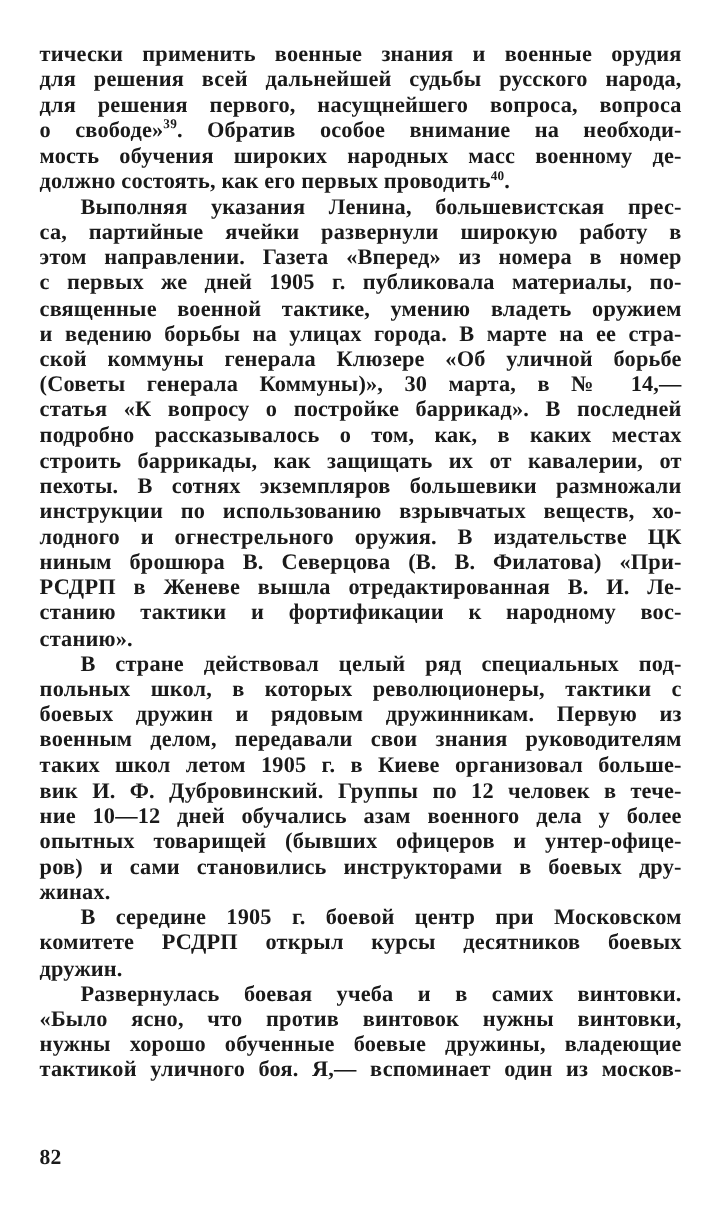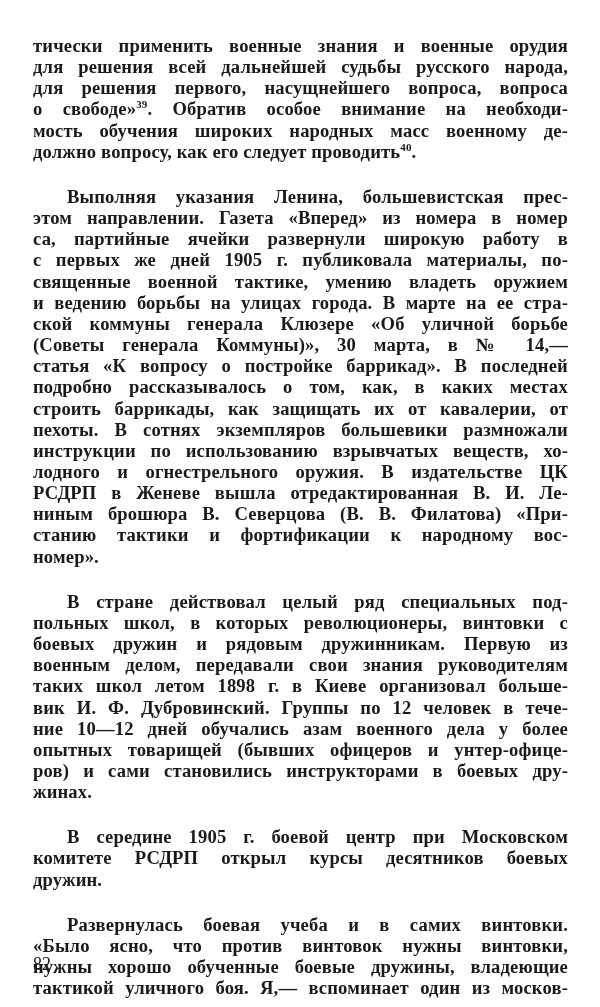--- a/index.html
+++ b/index.html
@@ -31,78 +31,77 @@
     white-space: nowrap;
     text-align: justify;
     text-align-last: justify;
     overflow: visible;
   }
   .line.last {
     text-align-last: left;
   }
   .line.indent {
     padding-left: 34px;
-    margin-top: 24px;
   }
   sup {
     font-size: 11px;
     line-height: 0;
     vertical-align: 7px;
   }
   .folio {
     position: absolute;
     left: 33px;
     top: 954px;
     font-family: "Liberation Serif", "DejaVu Serif", serif;
     font-size: 18px;
-    font-weight: normal;
+    font-weight: bold;
     color: #1a1a1a;
   }
 </style>
 </head>
 <body>
 
 <div class="page">
 
   <div>
     <span class="line">тически применить военные знания и военные орудия</span>
     <span class="line">для решения всей дальнейшей судьбы русского народа,</span>
     <span class="line">для решения первого, насущнейшего вопроса, вопроса</span>
     <span class="line"><span>о свободе»</span><sup>39</sup><span>. Обратив особое внимание на необходи-</span></span>
     <span class="line">мость обучения широких народных масс военному де-</span>
-    <span class="line last"><span>должно вопросу, как его следует проводить</span><sup>40</sup><span>.</span></span>
+    <span class="line last"><span>должно состоять, как его первых проводить</span><sup>40</sup><span>.</span></span>
   </div>
 
   <div>
     <span class="line indent">Выполняя указания Ленина, большевистская прес-</span>
+    <span class="line">са, партийные ячейки развернули широкую работу в</span>
     <span class="line">этом направлении. Газета «Вперед» из номера в номер</span>
-    <span class="line">са, партийные ячейки развернули широкую работу в</span>
     <span class="line">с первых же дней 1905 г. публиковала материалы, по-</span>
     <span class="line">священные военной тактике, умению владеть оружием</span>
     <span class="line">и ведению борьбы на улицах города. В марте на ее стра-</span>
     <span class="line">ской коммуны генерала Клюзере «Об уличной борьбе</span>
     <span class="line">(Советы генерала Коммуны)», 30 марта, в № 14,—</span>
     <span class="line">статья «К вопросу о постройке баррикад». В последней</span>
     <span class="line">подробно рассказывалось о том, как, в каких местах</span>
     <span class="line">строить баррикады, как защищать их от кавалерии, от</span>
     <span class="line">пехоты. В сотнях экземпляров большевики размножали</span>
     <span class="line">инструкции по использованию взрывчатых веществ, хо-</span>
     <span class="line">лодного и огнестрельного оружия. В издательстве ЦК</span>
+    <span class="line">ниным брошюра В. Северцова (В. В. Филатова) «При-</span>
     <span class="line">РСДРП в Женеве вышла отредактированная В. И. Ле-</span>
-    <span class="line">ниным брошюра В. Северцова (В. В. Филатова) «При-</span>
     <span class="line">станию тактики и фортификации к народному вос-</span>
-    <span class="line last">номер».</span>
+    <span class="line last">станию».</span>
   </div>
 
   <div>
     <span class="line indent">В стране действовал целый ряд специальных под-</span>
-    <span class="line">польных школ, в которых революционеры, винтовки с</span>
+    <span class="line">польных школ, в которых революционеры, тактики с</span>
     <span class="line">боевых дружин и рядовым дружинникам. Первую из</span>
     <span class="line">военным делом, передавали свои знания руководителям</span>
-    <span class="line">таких школ летом 1898 г. в Киеве организовал больше-</span>
+    <span class="line">таких школ летом 1905 г. в Киеве организовал больше-</span>
     <span class="line">вик И. Ф. Дубровинский. Группы по 12 человек в тече-</span>
     <span class="line">ние 10—12 дней обучались азам военного дела у более</span>
     <span class="line">опытных товарищей (бывших офицеров и унтер-офице-</span>
     <span class="line">ров) и сами становились инструкторами в боевых дру-</span>
     <span class="line last">жинах.</span>
   </div>
 
   <div>
     <span class="line indent">В середине 1905 г. боевой центр при Московском</span>
     <span class="line">комитете РСДРП открыл курсы десятников боевых</span>

